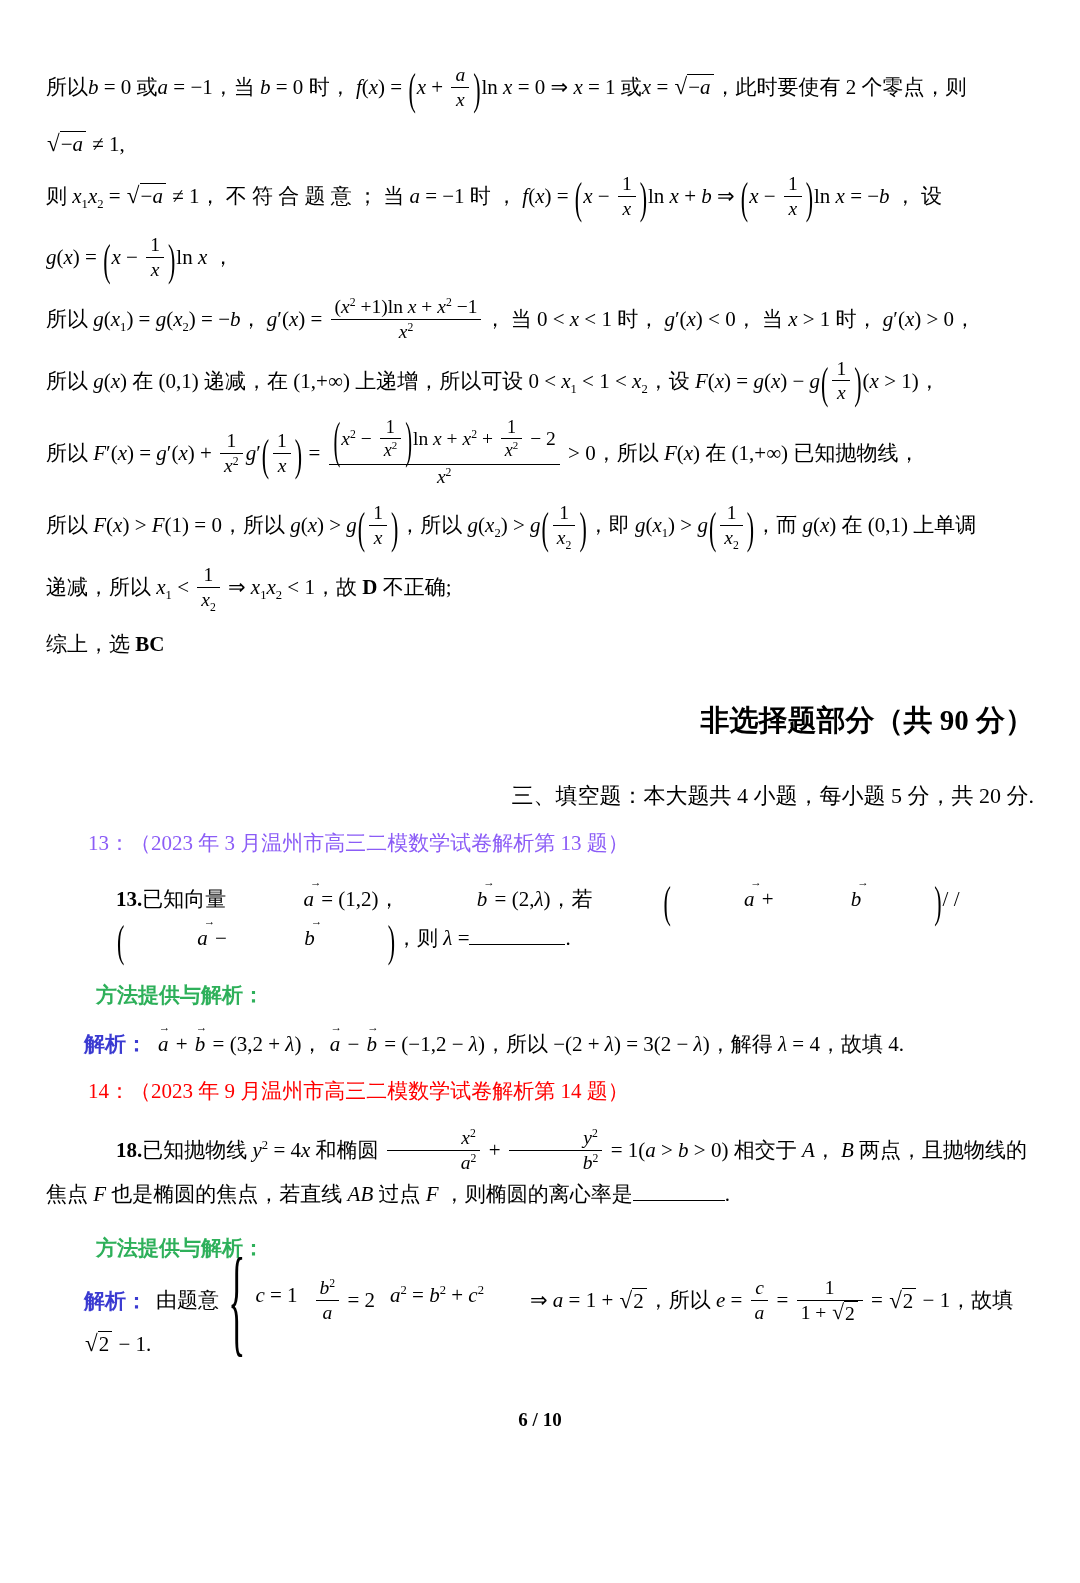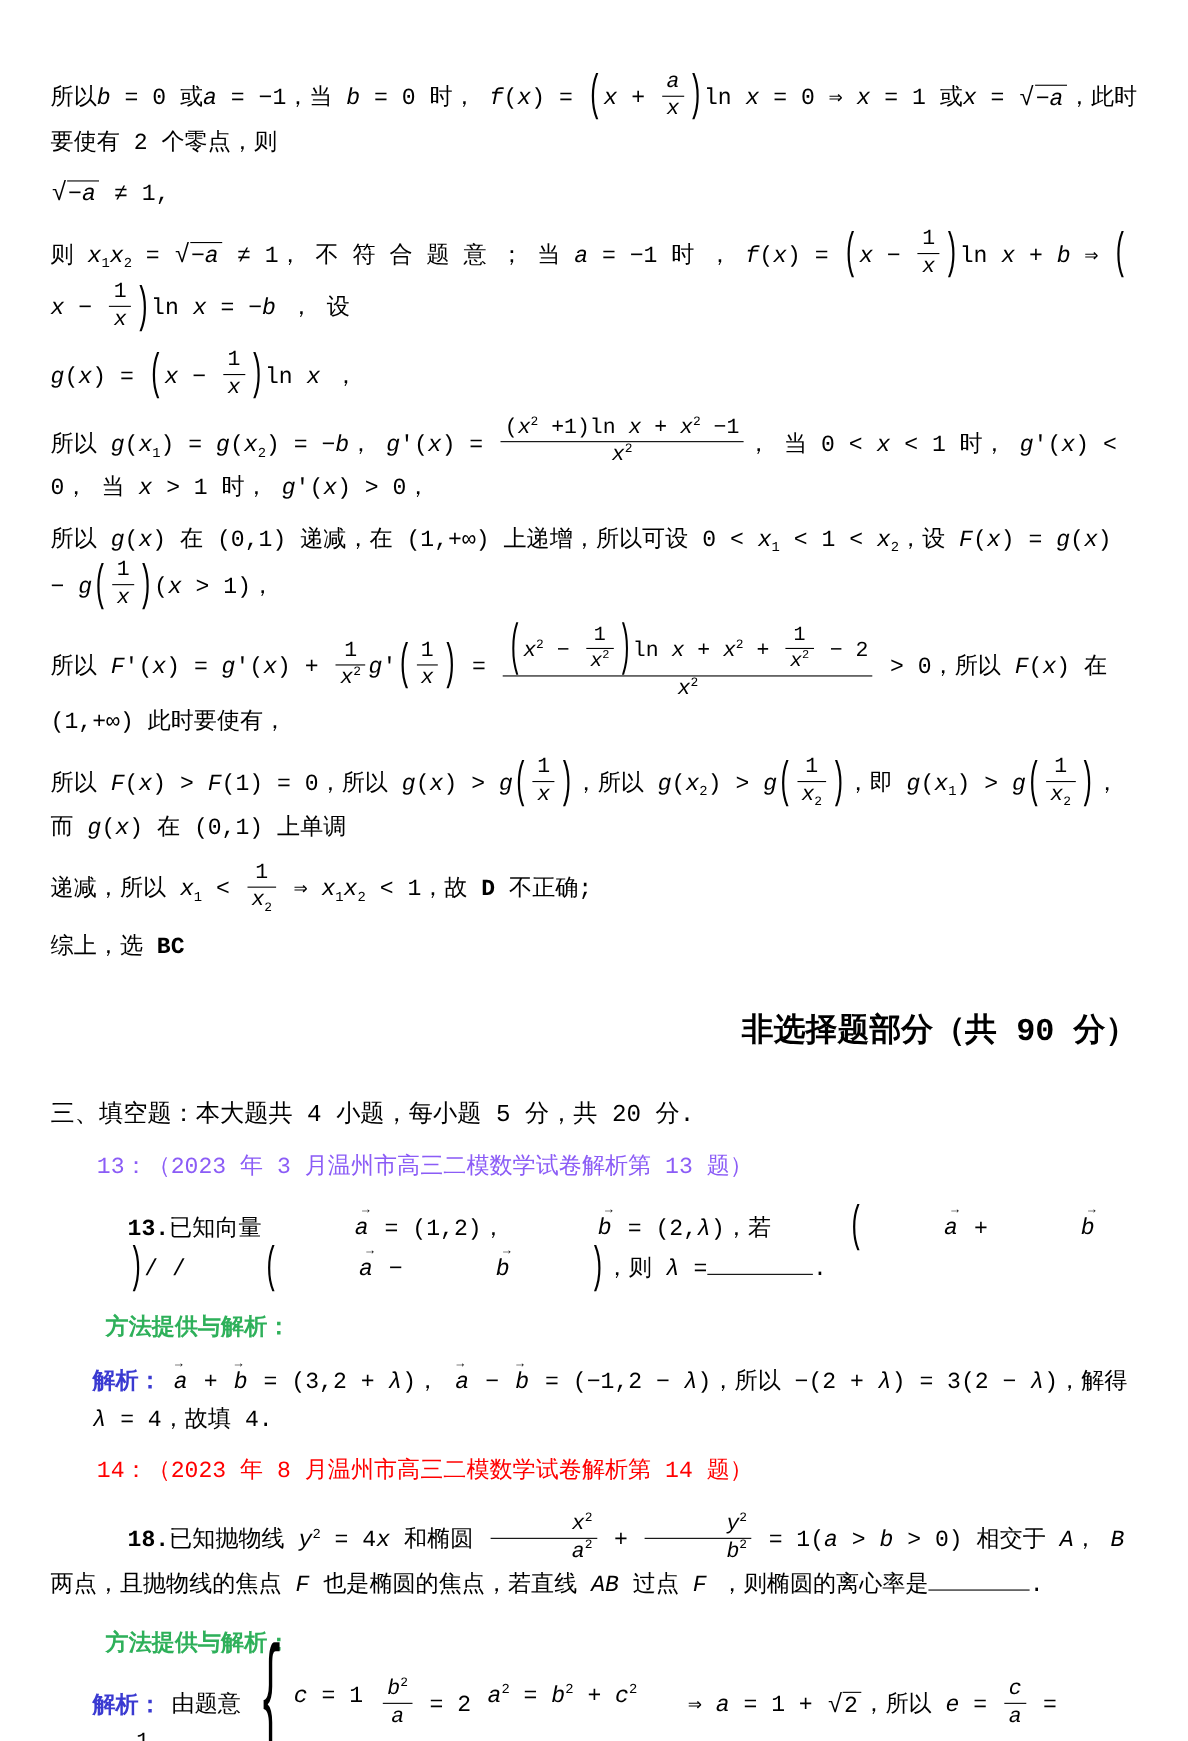--- a/index.html
+++ b/index.html
@@ -1,25 +1,25 @@
 <!DOCTYPE html>
 <html><head>
 <meta charset="utf-8">
 <style>
   html,body{margin:0;padding:0;background:#ffffff;}
   .page{
     width:1080px;height:1583px;box-sizing:border-box;
     padding:52px 46px 20px 46px;overflow:hidden;
-    font-family:Liberation Mono, monospace;
+    font-family:Liberation Serif, serif;
     font-size:21px;color:#000;background:#fff;
   }
   .para{margin:13px 0;line-height:1.62;}
   .k-body{}
   .k-heading{text-align:right;font-size:29px;font-weight:700;margin:36px 0 30px 0;}
-  .k-section{font-size:22px;margin-top:34px;}
+  .k-section{font-size:22px;margin-top:34px;text-align:right;}
   .k-source{margin-left:42px;}
   .k-problem{text-indent:70px;margin:20px 0;}
   .k-method{margin-left:50px;font-weight:700;}
   .k-solution{margin-left:38px;}
   .k-footer{text-align:center;font-weight:700;font-size:19px;margin-top:44px;}
   .lead{font-weight:700;margin-right:9px;}
   .tk-t{}
   .tk-n{}
   .tk-m{font-style:italic;}
   .tk-b{font-weight:700;}
@@ -90,21 +90,21 @@
           <span class="fden"><span class="tk-m">x</span></span>
         </span><span class="tk-big">)</span><span class="tk-n"> = </span><span class="tk-frac">
           <span class="fnum"><span class="tk-big" style="transform: scaleY(2.5);">(</span><span class="tk-m">x</span><sup class="tk-sup">2</sup><span class="tk-n"> − </span><span class="tk-frac">
               <span class="fnum"><span class="tk-n">1</span></span>
               <span class="fden"><span class="tk-m">x</span><sup class="tk-sup">2</sup></span>
             </span><span class="tk-big" style="transform: scaleY(2.5);">)</span><span class="tk-n">ln </span><span class="tk-m">x</span><span class="tk-n"> + </span><span class="tk-m">x</span><sup class="tk-sup">2</sup><span class="tk-n"> + </span><span class="tk-frac">
               <span class="fnum"><span class="tk-n">1</span></span>
               <span class="fden"><span class="tk-m">x</span><sup class="tk-sup">2</sup></span>
             </span><span class="tk-n"> − 2</span></span>
           <span class="fden"><span class="tk-m">x</span><sup class="tk-sup">2</sup></span>
-        </span><span class="tk-n"> &gt; 0</span><span class="tk-t">，所以 </span><span class="tk-m">F</span><span class="tk-n">(</span><span class="tk-m">x</span><span class="tk-n">) </span><span class="tk-t">在 </span><span class="tk-n">(1,+∞) </span><span class="tk-t">此时要使有，</span></div>
+        </span><span class="tk-n"> &gt; 0</span><span class="tk-t">，所以 </span><span class="tk-m">F</span><span class="tk-n">(</span><span class="tk-m">x</span><span class="tk-n">) </span><span class="tk-t">在 </span><span class="tk-n">(1,+∞) </span><span class="tk-t">已知抛物线，</span></div>
       <div class="para k-body"><span class="tk-t">所以 </span><span class="tk-m">F</span><span class="tk-n">(</span><span class="tk-m">x</span><span class="tk-n">) &gt; </span><span class="tk-m">F</span><span class="tk-n">(1) = 0</span><span class="tk-t">，所以 </span><span class="tk-m">g</span><span class="tk-n">(</span><span class="tk-m">x</span><span class="tk-n">) &gt; </span><span class="tk-m">g</span><span class="tk-big">(</span><span class="tk-frac">
           <span class="fnum"><span class="tk-n">1</span></span>
           <span class="fden"><span class="tk-m">x</span></span>
         </span><span class="tk-big">)</span><span class="tk-t">，所以 </span><span class="tk-m">g</span><span class="tk-n">(</span><span class="tk-m">x</span><sub class="tk-sub">2</sub><span class="tk-n">) &gt; </span><span class="tk-m">g</span><span class="tk-big">(</span><span class="tk-frac">
           <span class="fnum"><span class="tk-n">1</span></span>
           <span class="fden"><span class="tk-m">x</span><sub class="tk-sub">2</sub></span>
         </span><span class="tk-big">)</span><span class="tk-t">，即 </span><span class="tk-m">g</span><span class="tk-n">(</span><span class="tk-m">x</span><sub class="tk-sub">1</sub><span class="tk-n">) &gt; </span><span class="tk-m">g</span><span class="tk-big">(</span><span class="tk-frac">
           <span class="fnum"><span class="tk-n">1</span></span>
           <span class="fden"><span class="tk-m">x</span><sub class="tk-sub">2</sub></span>
         </span><span class="tk-big">)</span><span class="tk-t">，而 </span><span class="tk-m">g</span><span class="tk-n">(</span><span class="tk-m">x</span><span class="tk-n">) </span><span class="tk-t">在 </span><span class="tk-n">(0,1) </span><span class="tk-t">上单调</span></div>
@@ -112,21 +112,21 @@
           <span class="fnum"><span class="tk-n">1</span></span>
           <span class="fden"><span class="tk-m">x</span><sub class="tk-sub">2</sub></span>
         </span><span class="tk-n"> ⇒ </span><span class="tk-m">x</span><sub class="tk-sub">1</sub><span class="tk-m">x</span><sub class="tk-sub">2</sub><span class="tk-n"> &lt; 1</span><span class="tk-t">，故 </span><span class="tk-b">D</span><span class="tk-t"> 不正确;</span></div>
       <div class="para k-body"><span class="tk-t">综上，选 </span><span class="tk-b">BC</span></div>
       <div class="para k-heading"><span class="tk-t">非选择题部分（共 90 分）</span></div>
       <div class="para k-section"><span class="tk-t">三、填空题：本大题共 4 小题，每小题 5 分，共 20 分.</span></div>
       <div class="para k-source" style="color: #8b5cf6;"><span class="tk-t">13：（2023 年 3 月温州市高三二模数学试卷解析第 13 题）</span></div>
       <div class="para k-problem"><span class="tk-b">13.</span><span class="tk-t">已知向量 </span><span class="tk-vec"><span class="vec-arrow">→</span><span class="vec-char">a</span></span><span class="tk-n"> = (1,2)</span><span class="tk-t">， </span><span class="tk-vec"><span class="vec-arrow">→</span><span class="vec-char">b</span></span><span class="tk-n"> = (2,</span><span class="tk-m">λ</span><span class="tk-n">)</span><span class="tk-t">，若</span><span class="tk-big">(</span><span class="tk-vec"><span class="vec-arrow">→</span><span class="vec-char">a</span></span><span class="tk-n"> + </span><span class="tk-vec"><span class="vec-arrow">→</span><span class="vec-char">b</span></span><span class="tk-big">)</span><span class="tk-n">/ /</span><span class="tk-big">(</span><span class="tk-vec"><span class="vec-arrow">→</span><span class="vec-char">a</span></span><span class="tk-n"> − </span><span class="tk-vec"><span class="vec-arrow">→</span><span class="vec-char">b</span></span><span class="tk-big">)</span><span class="tk-t">，则 </span><span class="tk-m">λ</span><span class="tk-n"> =</span><span class="tk-blank" style="width: 96px;"></span><span class="tk-n">.</span></div>
       <div class="para k-method" style="color: rgb(46, 176, 90);"><span class="tk-t">方法提供与解析：</span></div>
       <div class="para k-solution"><span class="lead" style="color: rgb(58, 58, 209);">解析：</span><span class="tk-vec"><span class="vec-arrow">→</span><span class="vec-char">a</span></span><span class="tk-n"> + </span><span class="tk-vec"><span class="vec-arrow">→</span><span class="vec-char">b</span></span><span class="tk-n"> = (3,2 + </span><span class="tk-m">λ</span><span class="tk-n">)</span><span class="tk-t">， </span><span class="tk-vec"><span class="vec-arrow">→</span><span class="vec-char">a</span></span><span class="tk-n"> − </span><span class="tk-vec"><span class="vec-arrow">→</span><span class="vec-char">b</span></span><span class="tk-n"> = (−1,2 − </span><span class="tk-m">λ</span><span class="tk-n">)</span><span class="tk-t">，所以 </span><span class="tk-n">−(2 + </span><span class="tk-m">λ</span><span class="tk-n">) = 3(2 − </span><span class="tk-m">λ</span><span class="tk-n">)</span><span class="tk-t">，解得 </span><span class="tk-m">λ</span><span class="tk-n"> = 4</span><span class="tk-t">，故填 4.</span></div>
-      <div class="para k-source" style="color: rgb(255, 0, 0);"><span class="tk-t">14：（2023 年 8 月温州市高三二模数学试卷解析第 14 题）</span></div>
+      <div class="para k-source" style="color: rgb(255, 0, 0);"><span class="tk-t">14：（2023 年 9 月温州市高三二模数学试卷解析第 14 题）</span></div>
       <div class="para k-problem"><span class="tk-b">18.</span><span class="tk-t">已知抛物线 </span><span class="tk-m">y</span><sup class="tk-sup">2</sup><span class="tk-n"> = 4</span><span class="tk-m">x</span><span class="tk-t"> 和椭圆 </span><span class="tk-frac">
           <span class="fnum"><span class="tk-m">x</span><sup class="tk-sup">2</sup></span>
           <span class="fden"><span class="tk-m">a</span><sup class="tk-sup">2</sup></span>
         </span><span class="tk-n"> + </span><span class="tk-frac">
           <span class="fnum"><span class="tk-m">y</span><sup class="tk-sup">2</sup></span>
           <span class="fden"><span class="tk-m">b</span><sup class="tk-sup">2</sup></span>
         </span><span class="tk-n"> = 1(</span><span class="tk-m">a</span><span class="tk-n"> &gt; </span><span class="tk-m">b</span><span class="tk-n"> &gt; 0) </span><span class="tk-t">相交于 </span><span class="tk-m">A</span><span class="tk-t">， </span><span class="tk-m">B</span><span class="tk-t"> 两点，且抛物线的焦点 </span><span class="tk-m">F</span><span class="tk-t"> 也是椭圆的焦点，若直线 </span><span class="tk-m">AB</span><span class="tk-t"> 过点 </span><span class="tk-m">F</span><span class="tk-t"> ，则椭圆的离心率是</span><span class="tk-blank" style="width: 92px;"></span><span class="tk-n">.</span></div>
       <div class="para k-method" style="color: rgb(46, 176, 90);"><span class="tk-t">方法提供与解析：</span></div>
       <div class="para k-solution"><span class="lead" style="color: rgb(58, 58, 209);">解析：</span><span class="tk-t">由题意 </span><span class="tk-cases">
           <span class="cases-brace">{</span>

